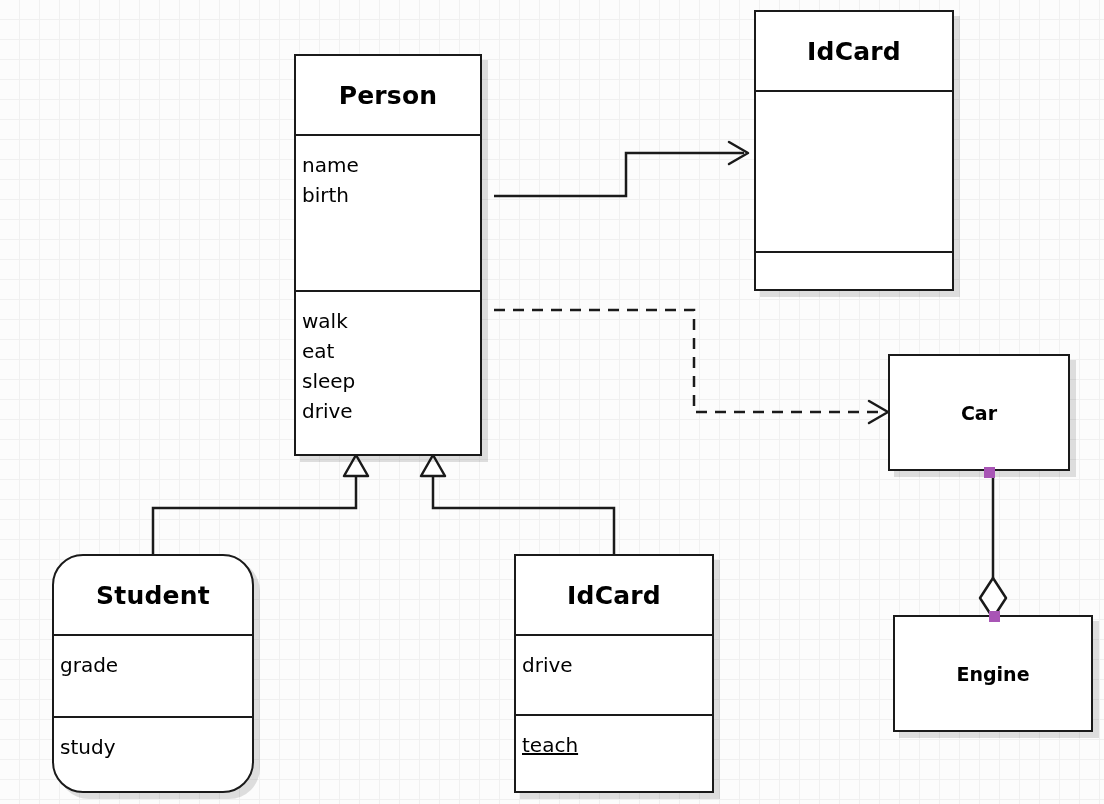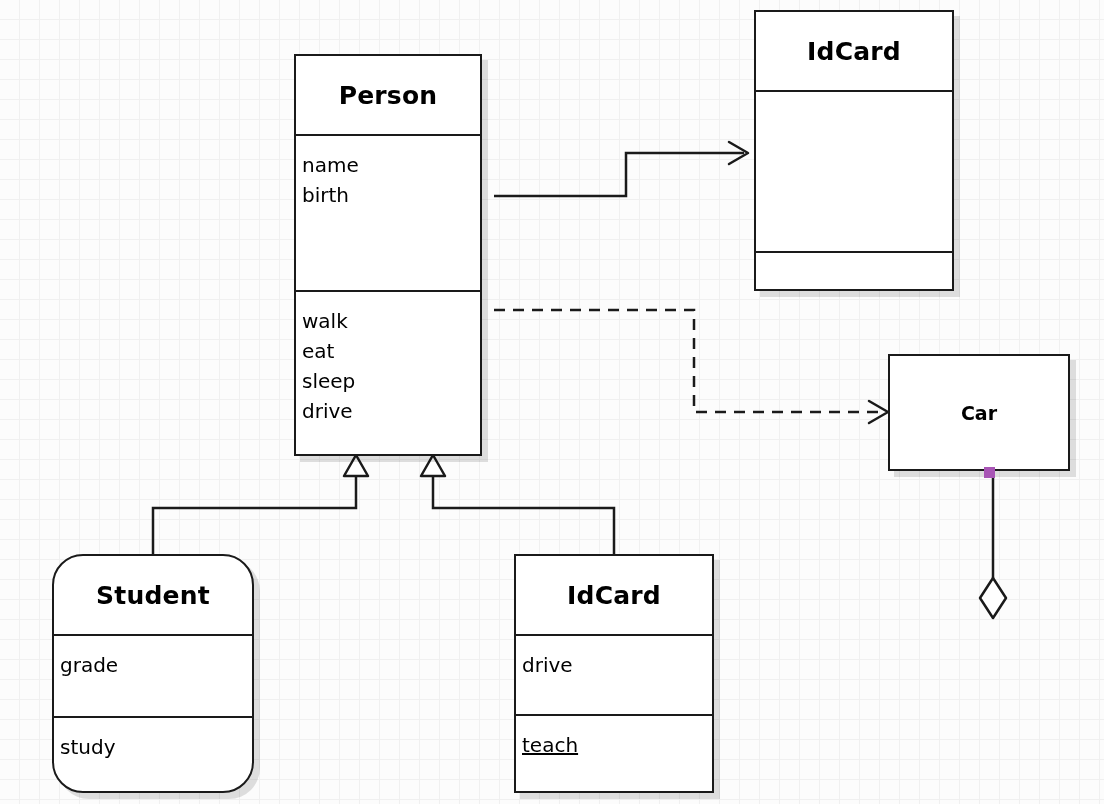--- a/index.html
+++ b/index.html
@@ -138,20 +138,24 @@
     <div class="compartment cls-members" style="flex:1 1 auto;">
     </div>
     <div class="compartment cls-empty" style="height:38px;"></div>
   </div>
 
   <div class="uml-class" style="left:888px; top:354px; width:182px; height:117px;text-align:right;">
     <div class="compartment single-name">Car</div>
     <div class="handle" style="left:94px; top:111px;"></div>
   </div>
 
+  <div class="uml-class" style="left:893px; top:615px; width:200px; height:117px;">
+    <div class="compartment single-name">Engine</div>
+    <div class="handle" style="left:94px; top:-6px;"></div>
+  </div>
 
   <div class="uml-class" style="left:52px; top:554px; width:202px; height:239px;border-radius:31px;">
     <div class="compartment cls-title" style="height:78px;">Student</div>
     <div class="compartment cls-members" style="height:82px;">
       <div class="member">grade</div>
     </div>
     <div class="compartment cls-members" style="flex:1 1 auto;">
       <div class="member">study</div>
     </div>
   </div>

